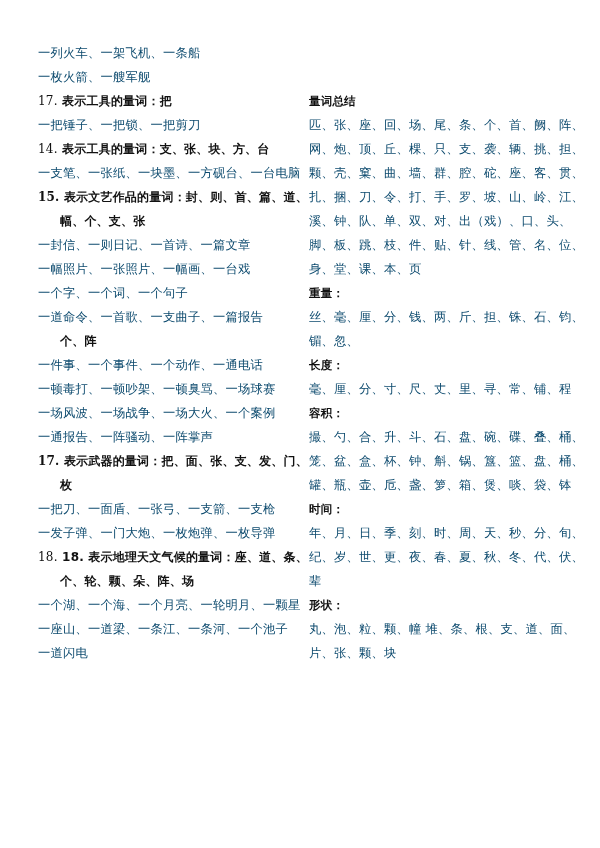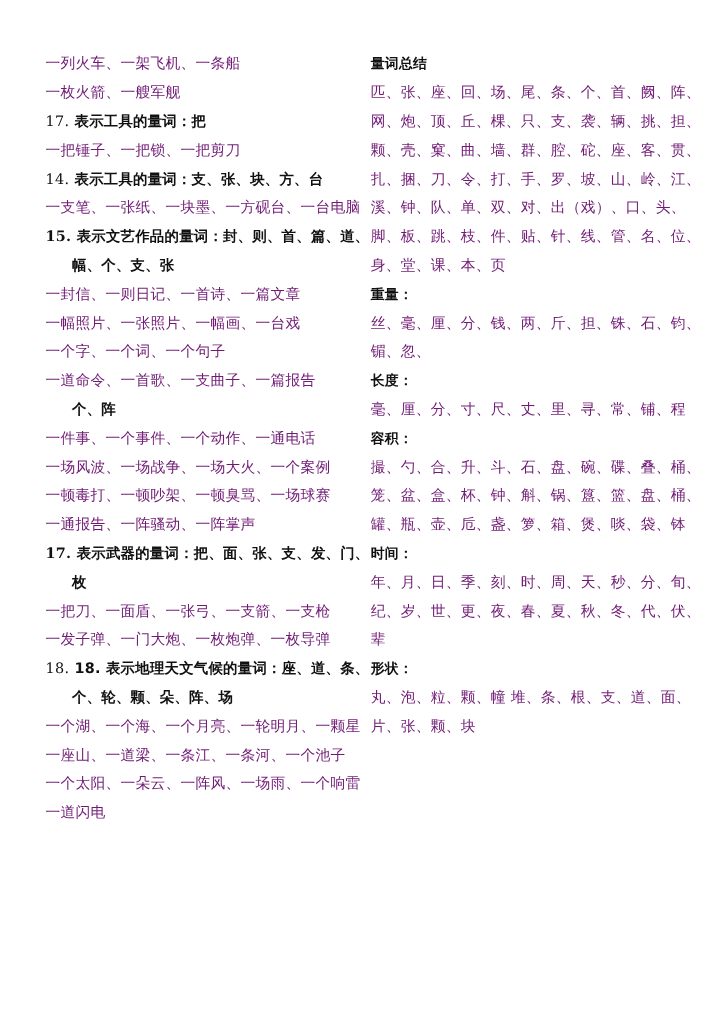--- a/index.html
+++ b/index.html
@@ -3,62 +3,61 @@
 <meta charset="utf-8">
 <style>
   html, body { margin: 0; padding: 0; background: #ffffff; }
   body {
     width: 600px; height: 848px; position: relative; overflow: hidden;
     font-family: "DejaVu Serif", "Liberation Serif", serif;
     color: #333333;
   }
   .col { position: absolute; top: 41px; }
   .col-left { left: 38px; width: 262px; }
-  .col-right { left: 309px; width: 270px; }
+  .col-right { left: 309px; width: 270px; margin-top: 48px; }
   .line {
     height: 24px; line-height: 24px; font-size: 12.3px;
     white-space: nowrap; letter-spacing: 0.2px;
   }
   .heading { font-weight: bold; color: #111111; font-family: "DejaVu Sans", "Liberation Sans", sans-serif; font-size: 12px; }
   .heading .num { font-weight: normal; font-family: "DejaVu Serif", "Liberation Serif", serif; }
   .heading .num.bold { font-weight: bold; }
   .indent { padding-left: 22px; }
-  .item { color: #701a75; }
+  .item { color: #0c4a6e; }
   .right-title { font-weight: bold; color: #111111; font-family: "DejaVu Sans", "Liberation Sans", sans-serif; font-size: 11.5px; }
 </style>
 </head>
 <body>
 
 <div class="col col-left">
   <div class="line item">一列火车、一架飞机、一条船</div>
   <div class="line item">一枚火箭、一艘军舰</div>
   <div class="line heading"><span class="num">17.</span> <span>表示工具的量词：把</span></div>
   <div class="line item">一把锤子、一把锁、一把剪刀</div>
   <div class="line heading"><span class="num">14.</span> <span>表示工具的量词：支、张、块、方、台</span></div>
   <div class="line item">一支笔、一张纸、一块墨、一方砚台、一台电脑</div>
   <div class="line heading"><span class="num bold">15.</span> <span>表示文艺作品的量词：封、则、首、篇、道、</span></div>
   <div class="line heading indent">幅、个、支、张</div>
   <div class="line item">一封信、一则日记、一首诗、一篇文章</div>
   <div class="line item">一幅照片、一张照片、一幅画、一台戏</div>
   <div class="line item">一个字、一个词、一个句子</div>
   <div class="line item">一道命令、一首歌、一支曲子、一篇报告</div>
   <div class="line heading indent">个、阵</div>
   <div class="line item">一件事、一个事件、一个动作、一通电话</div>
+  <div class="line item">一顿毒打、一顿吵架、一顿臭骂、一场球赛</div>
   <div class="line item">一场风波、一场战争、一场大火、一个案例</div>
-  <div class="line item">一顿毒打、一顿吵架、一顿臭骂、一场球赛</div>
   <div class="line item">一通报告、一阵骚动、一阵掌声</div>
   <div class="line heading"><span class="num bold">17.</span> <span>表示武器的量词：把、面、张、支、发、门、</span></div>
   <div class="line heading indent">枚</div>
   <div class="line item">一把刀、一面盾、一张弓、一支箭、一支枪</div>
   <div class="line item">一发子弹、一门大炮、一枚炮弹、一枚导弹</div>
   <div class="line heading"><span class="num">18.</span> <span>18. 表示地理天文气候的量词：座、道、条、</span></div>
   <div class="line heading indent">个、轮、颗、朵、阵、场</div>
   <div class="line item">一个湖、一个海、一个月亮、一轮明月、一颗星</div>
   <div class="line item">一座山、一道梁、一条江、一条河、一个池子</div>
-  <div class="line item">一个太阳、一朵云、一阵风、一场雨、一个响雷</div>
   <div class="line item">一道闪电</div>
 </div>
 
 <div class="col col-right">
   <div class="line right-title">量词总结</div>
 
   <div class="line item">匹、张、座、回、场、尾、条、个、首、阙、阵、</div>
   <div class="line item">网、炮、顶、丘、棵、只、支、袭、辆、挑、担、</div>
   <div class="line item">颗、壳、窠、曲、墙、群、腔、砣、座、客、贯、</div>
   <div class="line item">扎、捆、刀、令、打、手、罗、坡、山、岭、江、</div>

